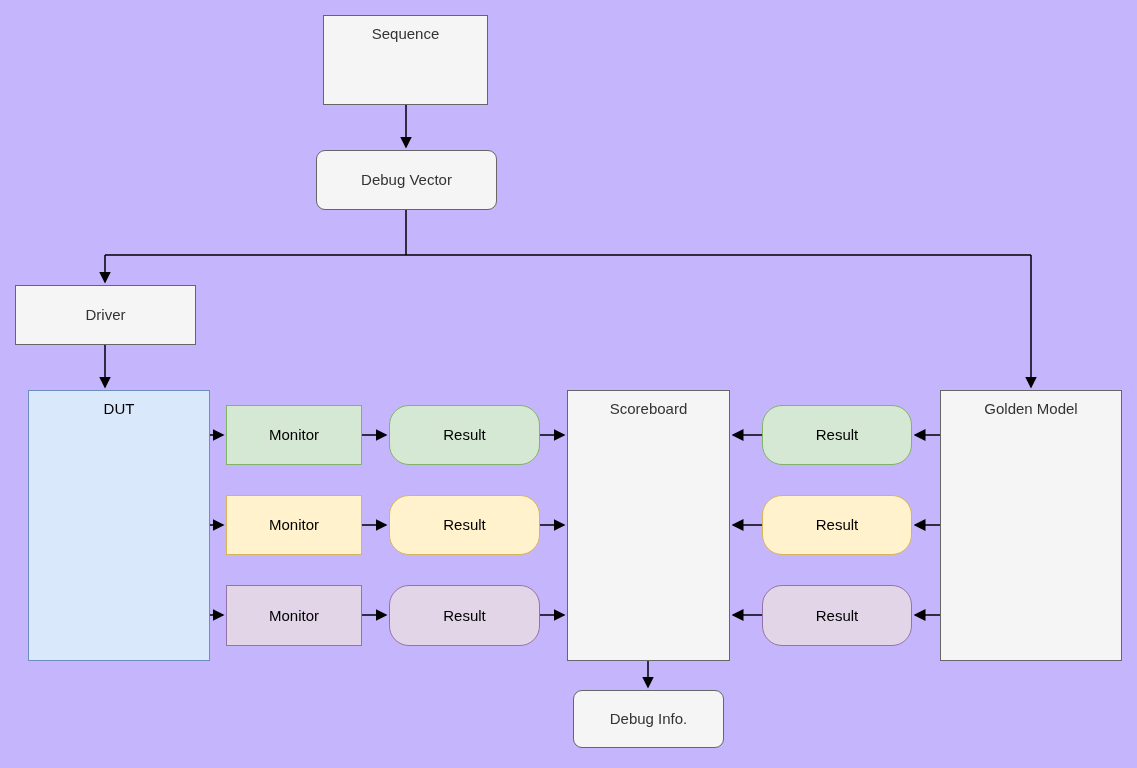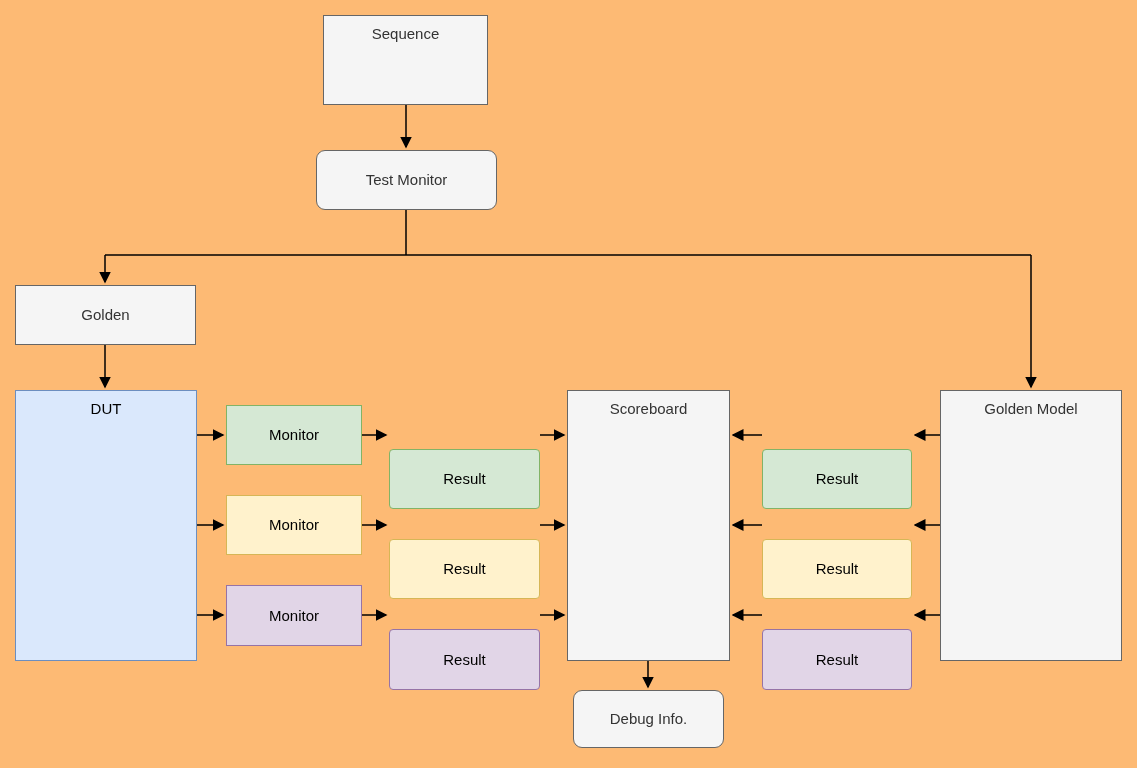--- a/index.html
+++ b/index.html
@@ -1,33 +1,33 @@
 <!DOCTYPE html>
 <html><head>
 <meta charset="utf-8">
 <style>
   html,body { margin:0; padding:0; background:#ffffff; }
   .canvas {
-    position:relative; width:1137px; height:768px; background:#fdba74;
+    position:relative; width:1137px; height:768px; background:#c4b5fd;
     font-family:"Liberation Sans", sans-serif; font-size:15px; overflow:hidden;
   }
   .edge-layer { position:absolute; left:0; top:0; pointer-events:none; }
   .node {
     position:absolute; box-sizing:border-box;
     display:flex; align-items:center; justify-content:center;
     text-align:center; line-height:18px; white-space:nowrap;
   }
   .top-label { align-items:flex-start; padding-top:9px; }
   .gray   { background:#f5f5f5; border:1px solid #666666; color:#333333; }
   .blue   { background:#dae8fc; border:1px solid #6c8ebf; color:#000000; }
   .green  { background:#d5e8d4; border:1px solid #82b366; color:#000000; }
   .yellow { background:#fff2cc; border:1px solid #d6b656; color:#000000; }
   .purple { background:#e1d5e7; border:1px solid #9673a6; color:#000000; }
   .r-sm { border-radius:9px; }
-  .r-lg { border-radius:4px;margin-top:44px; }
+  .r-lg { border-radius:20px; }
 </style>
 </head>
 <body>
 
 <div class="canvas">
 
   <svg class="edge-layer" width="1137" height="768" viewBox="0 0 1137 768">
     <defs>
       <marker id="arrow" markerWidth="8" markerHeight="8" refX="7" refY="4" orient="auto" markerUnits="strokeWidth">
         <path d="M0,0 L8,4 L0,8 z" fill="#000000"></path>
@@ -60,25 +60,25 @@
       <path d="M762,435 L733,435" marker-end="url(#arrow)"></path>
       <path d="M762,525 L733,525" marker-end="url(#arrow)"></path>
       <path d="M762,615 L733,615" marker-end="url(#arrow)"></path>
 
       <path d="M648,661 L648,687" marker-end="url(#arrow)"></path>
     </g>
   </svg>
 
   <div class="node gray top-label" style="left:323px; top:15px; width:165px; height:90px;">Sequence</div>
 
-  <div class="node gray r-sm" style="left:316px; top:150px; width:181px; height:60px;">Test Monitor</div>
+  <div class="node gray r-sm" style="left:316px; top:150px; width:181px; height:60px;">Debug Vector</div>
 
-  <div class="node gray" style="left:15px; top:285px; width:181px; height:60px;">Golden</div>
+  <div class="node gray" style="left:15px; top:285px; width:181px; height:60px;">Driver</div>
 
-  <div class="node blue top-label" style="left:15px; top:390px; width:182px; height:271px;">DUT</div>
+  <div class="node blue top-label" style="left:28px; top:390px; width:182px; height:271px;">DUT</div>
 
   <div class="node green" style="left:226px; top:405px; width:136px; height:60px;">Monitor</div>
   <div class="node yellow" style="left:226px; top:495px; width:136px; height:60px;">Monitor</div>
   <div class="node purple" style="left:226px; top:585px; width:136px; height:61px;">Monitor</div>
 
   <div class="node green r-lg" style="left:389px; top:405px; width:151px; height:60px;">Result</div>
   <div class="node yellow r-lg" style="left:389px; top:495px; width:151px; height:60px;">Result</div>
   <div class="node purple r-lg" style="left:389px; top:585px; width:151px; height:61px;">Result</div>
 
   <div class="node gray top-label" style="left:567px; top:390px; width:163px; height:271px;text-align:right;">Scoreboard</div>

